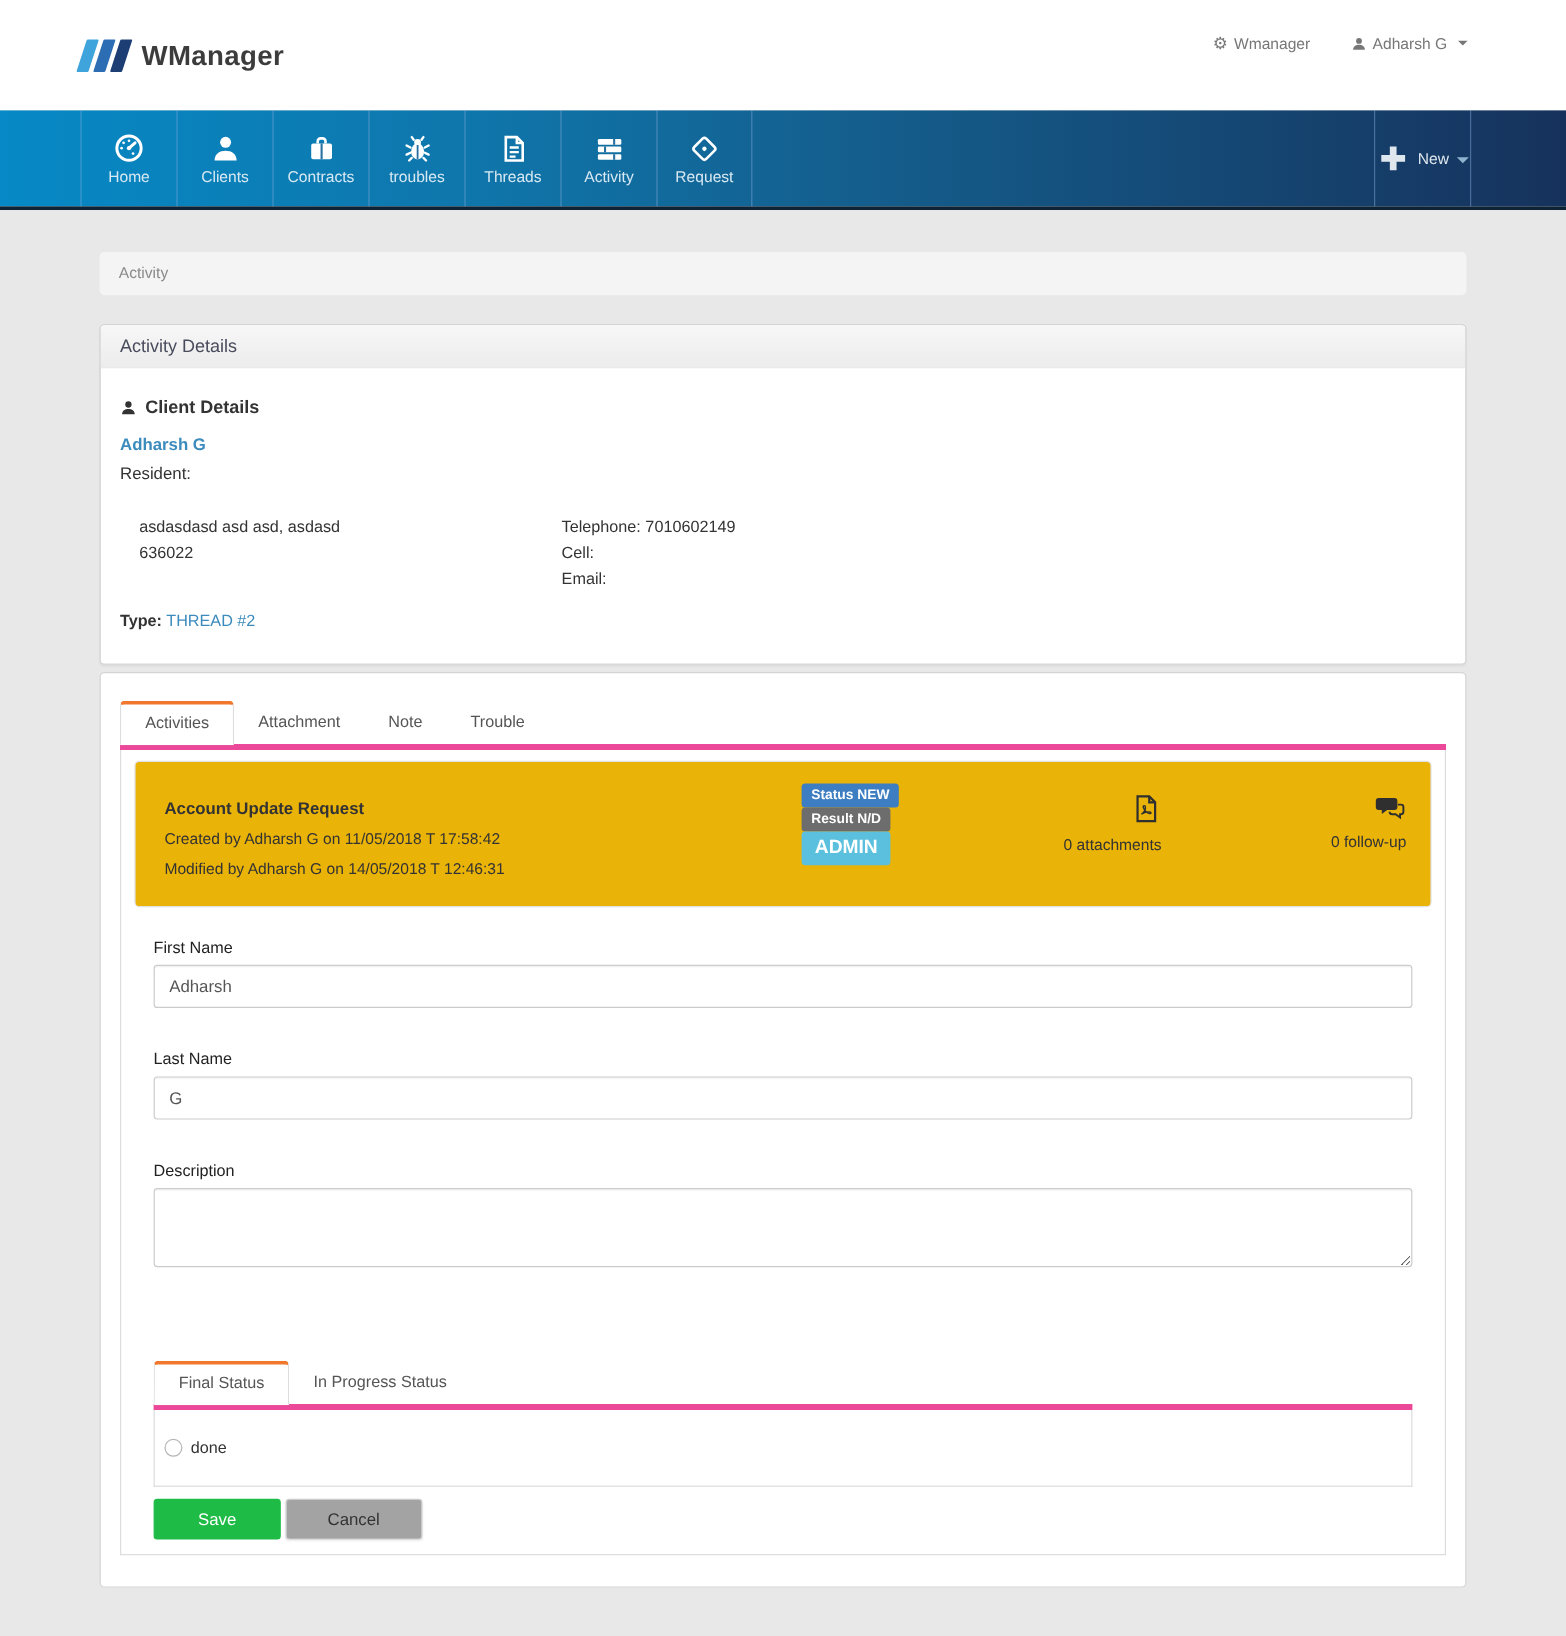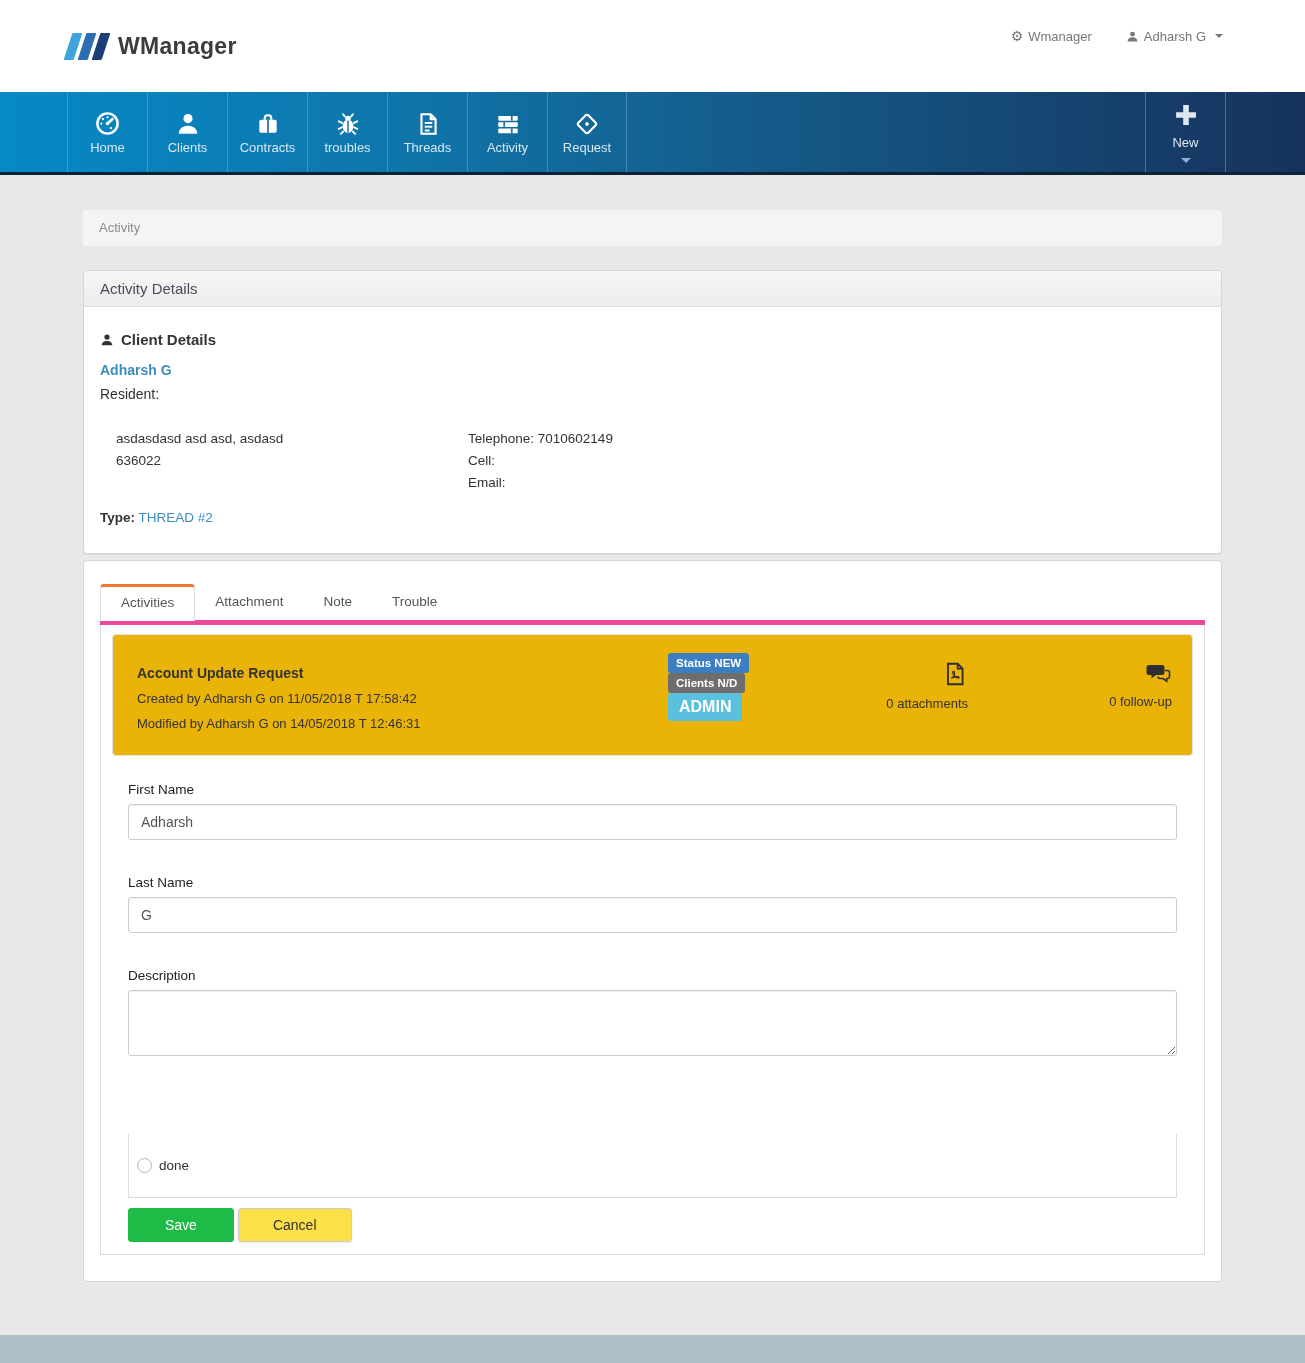--- a/index.html
+++ b/index.html
@@ -50,21 +50,21 @@
     border-left:1px solid rgba(140,175,225,.45);
   }
   .nav-item:last-child { border-right:1px solid rgba(140,175,225,.45); }
   .nav-icon { height:28px; display:flex; align-items:flex-end; }
   .nav-icon svg { display:block; }
   .nav-label { font-size:13px; }
   .nav-new {
     position:absolute; right:79px; top:0; height:100%; width:81px;
     border-left:1px solid rgba(140,175,225,.45);
     border-right:1px solid rgba(140,175,225,.45);
-    display:flex; flex-direction:column; align-items:center; justify-content:center;
+    display:flex; flex-direction:row; align-items:center; justify-content:center;
     gap:6px; color:#dfe7ee; cursor:pointer;
   }
   .nav-new .caret {
     width:0; height:0; border-left:5px solid transparent; border-right:5px solid transparent;
     border-top:5px solid #8fb3cf; margin-top:2px;
   }
 
   
   .container { width:1139px; margin:0 auto; }
   .breadcrumb-bar {
@@ -160,21 +160,21 @@
   .radio-label { font-size:13.5px; color:#333; }
 
   
   .btn-row { margin-top:10px; display:flex; }
   .btn { font-size:14px; border-radius:3px; cursor:pointer; font-family:"Liberation Sans", sans-serif; }
   .btn-save {
     background:#1ebc46; color:#fff; border:1px solid #1ebc46;
     padding:8px 36px;
   }
   .btn-cancel {
-    background:#fde047; color:#333; border:1px solid #ccc;
+    background:#a3a3a3; color:#333; border:1px solid #ccc;
     padding:8px 34px; margin-left:4px;
     box-shadow:0 1px 2px rgba(0,0,0,.08);
   }
 
   
   .page-footer {
     margin-top:53px; height:52px; background:#aebfc5;
     display:flex; align-items:center; justify-content:center;
     color:#47545b; font-size:13.5px;
   }
@@ -363,21 +363,21 @@
     <div class="tab-content">
 
       <div class="activity-card">
         <div class="card-info">
           <div class="card-title">Account Update Request</div>
           <div class="card-meta">Created by Adharsh G on 11/05/2018 T 17:58:42</div>
           <div class="card-meta">Modified by Adharsh G on 14/05/2018 T 12:46:31</div>
         </div>
         <div class="card-badges">
           <span class="badge status">Status NEW</span>
-          <span class="badge result">Clients N/D</span>
+          <span class="badge result">Result N/D</span>
           <span class="badge admin">ADMIN</span>
         </div>
         <div class="card-counter attach">
           <svg width="26" height="26" viewBox="0 0 24 24">
               <path d="M5.5 2.5h9l4.5 4.5v14.5h-13.5z" fill="none" stroke="#2f2f2f" stroke-width="1.7"></path>
               <path d="M14.5 2.5V7H19" fill="none" stroke="#2f2f2f" stroke-width="1.7"></path>
               <path d="M8.5 16c1.5-.5 3.5-3.5 3-5.5-.4-1.6-1.8-1-1.6.3.3 1.9 3 4.6 4.8 4.9 1.5.2 1.5-1.2.1-1.3-1.9-.2-4.8.8-6.3 1.6z" fill="none" stroke="#2f2f2f" stroke-width="1.1"></path>
             </svg>
           <span class="counter-label">0 attachments</span>
         </div>
@@ -398,20 +398,24 @@
         <div class="form-group">
           <label class="form-label">Last Name</label>
           <input class="text-input" type="text" value="G" style="">
         </div>
         <div class="form-group">
           <label class="form-label">Description</label>
           <textarea class="textarea" style=""></textarea>
         </div>
 
         <div class="status-widget">
+          <div class="tab-bar">
+            <div class="tab active">Final Status</div>
+            <div class="tab">In Progress Status</div>
+          </div>
           <div class="status-content">
             <label class="radio-row">
               <span class="radio-circle"></span>
               <span class="radio-label">done</span>
             </label>
           </div>
         </div>
 
         <div class="btn-row">
           <button class="btn btn-save">Save</button>

